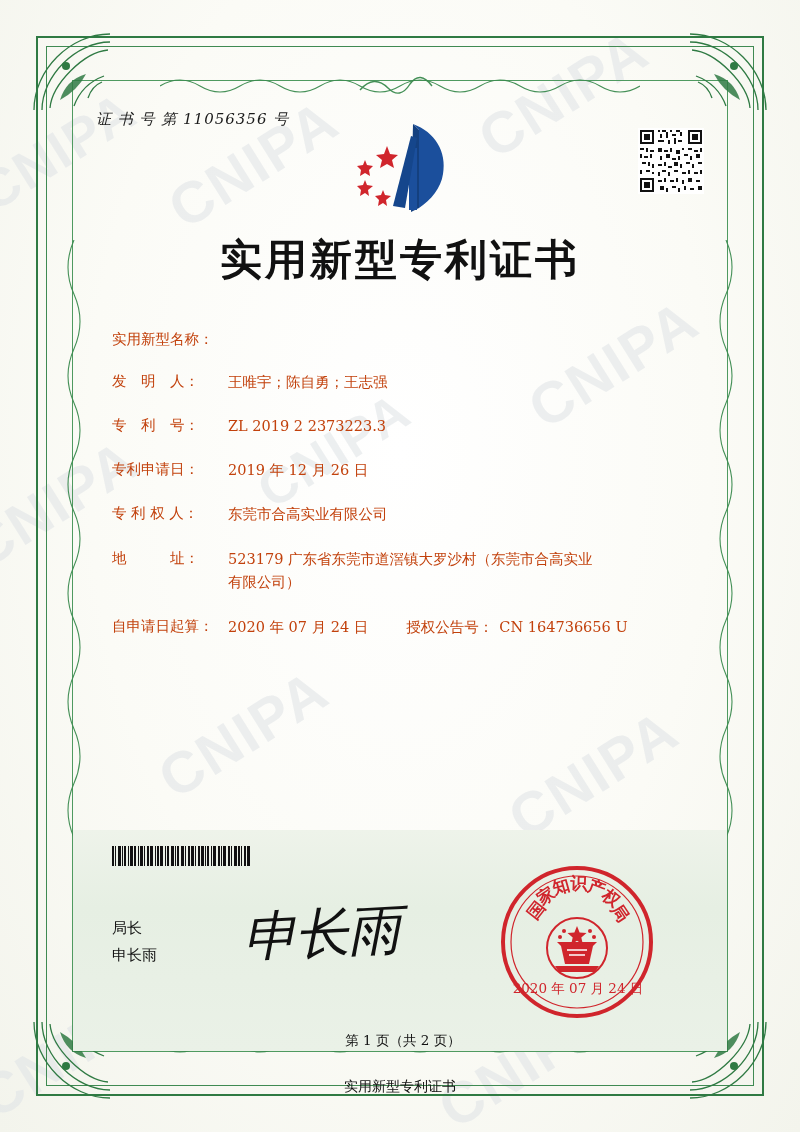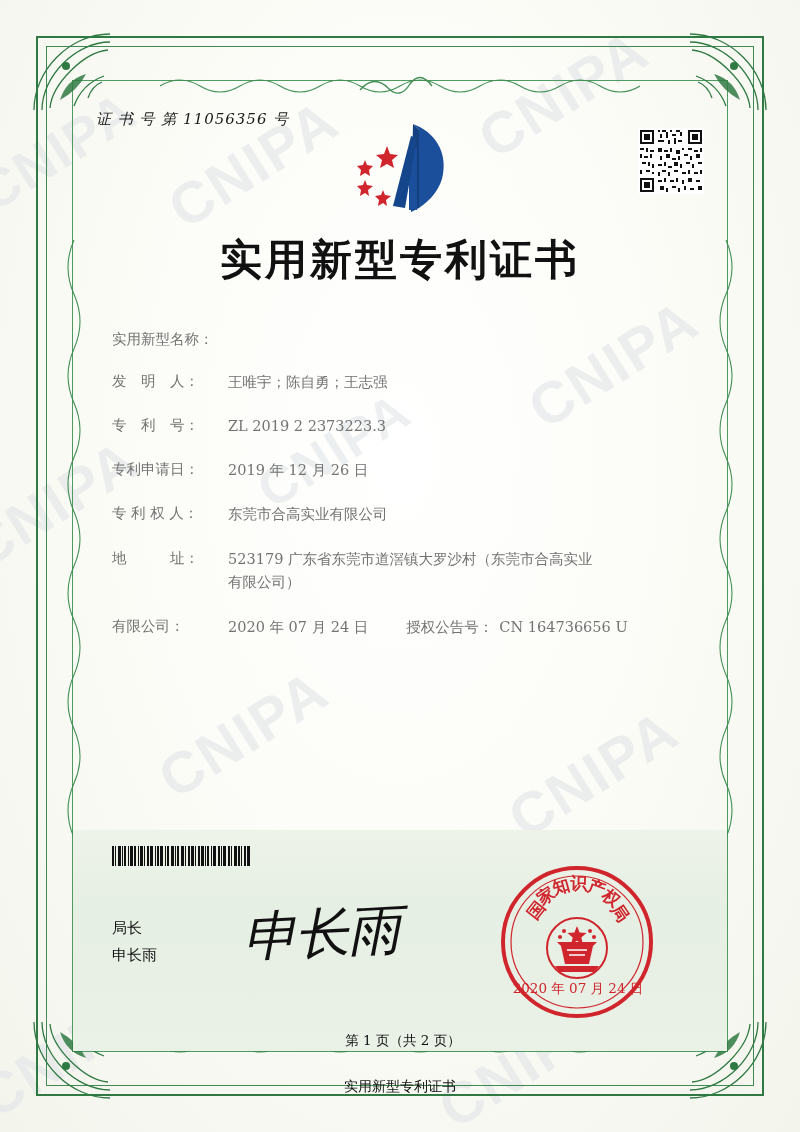--- a/index.html
+++ b/index.html
@@ -134,21 +134,21 @@
     color: #111;
     font-family: "DejaVu Serif", serif;
   }
 
   .fields {
     position: absolute;
     left: 112px;
     top: 330px;
     width: 580px;
     font-size: 14.5px;
-    color: #737373;
+    color: #c2410c;
     font-family: "DejaVu Serif", serif;
   }
   .row {
     display: flex;
     align-items: flex-start;
     margin-bottom: 22.5px;
   }
   .row .lbl {
     width: 116px;
     flex: 0 0 116px;
@@ -504,21 +504,21 @@
     </div>
     <div class="row" style="margin-bottom:2px;">
       <div class="lbl">地　　　址：</div>
       <div class="val">523179 广东省东莞市道滘镇大罗沙村（东莞市合高实业</div>
     </div>
     <div class="row">
       <div class="lbl"></div>
       <div class="val">有限公司）</div>
     </div>
     <div class="row">
-      <div class="lbl">有限公司：</div>
+      <div class="lbl">自申请日起算：</div>
       <div class="val inline-pair">
         <span>2020 年 07 月 24 日</span>
         <span class="lbl2" style="margin-left:38px;text-align:center;">授权公告号：</span>
         <span style="margin-left:6px;">CN 164736656 U</span>
       </div>
     </div>
   </div>
 
 
   <div class="lower-band"></div>

